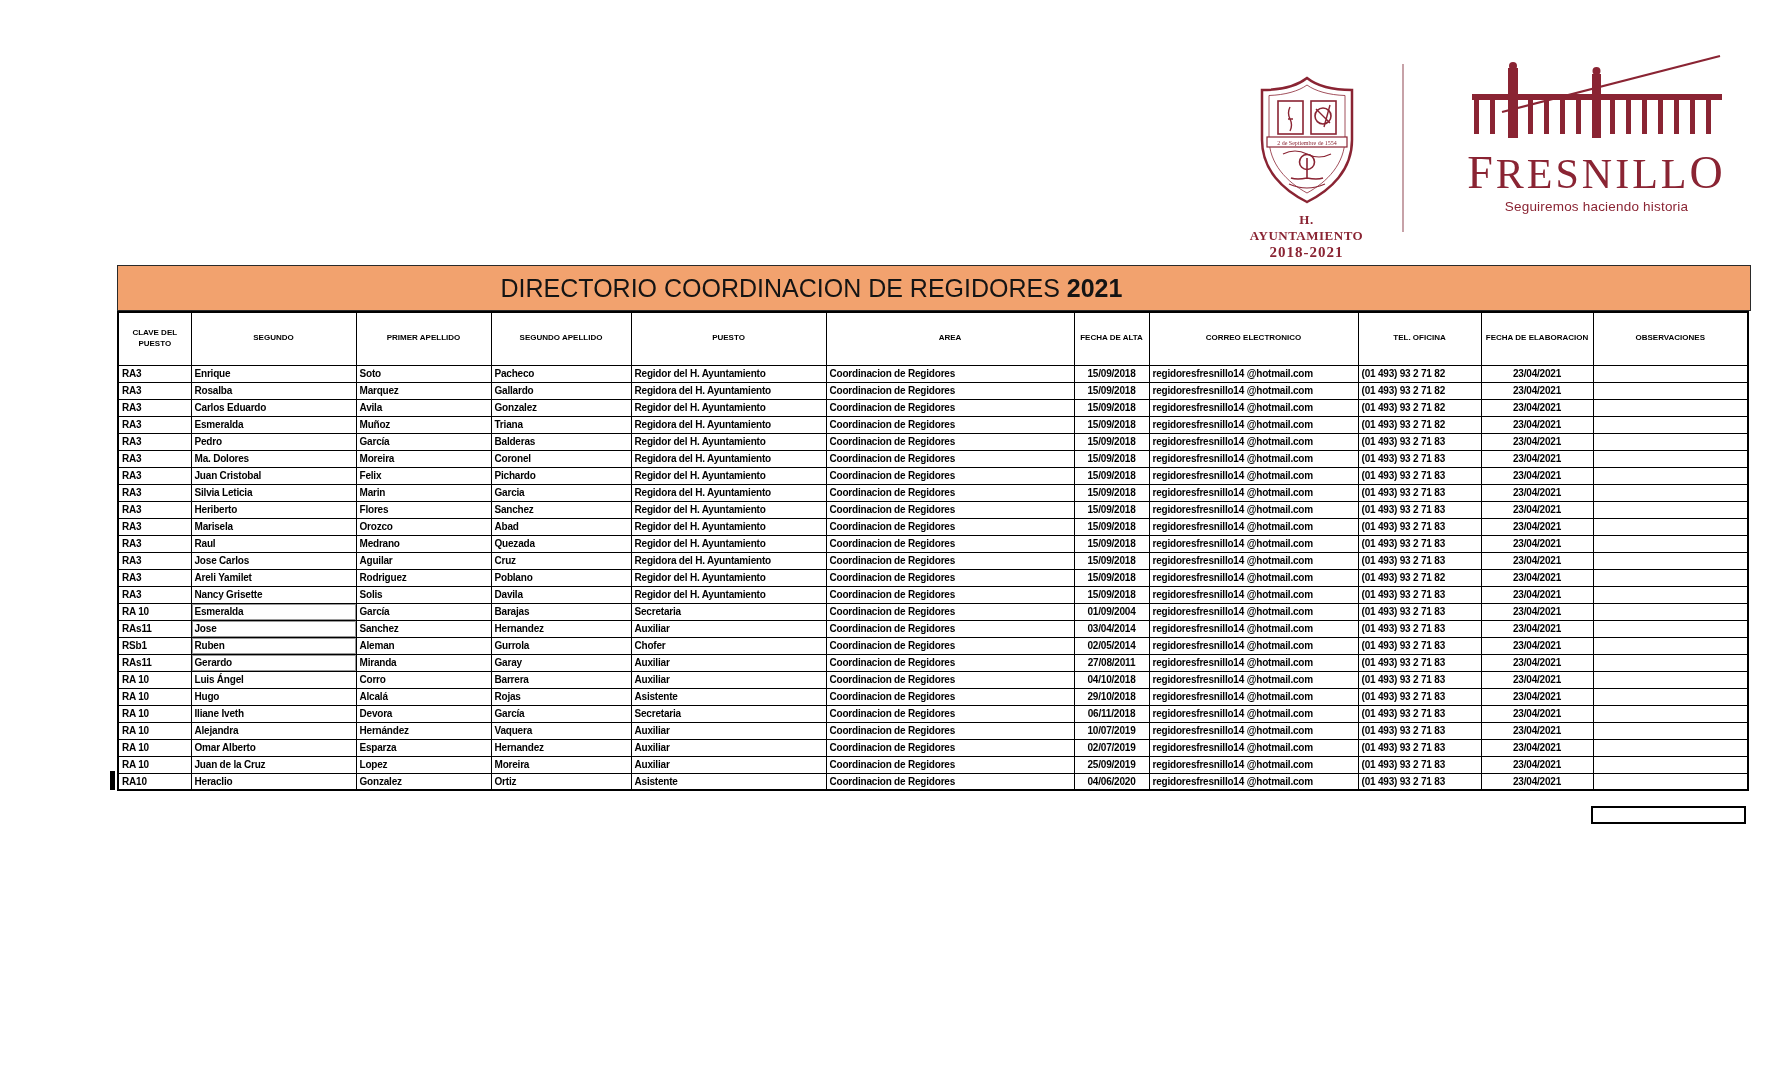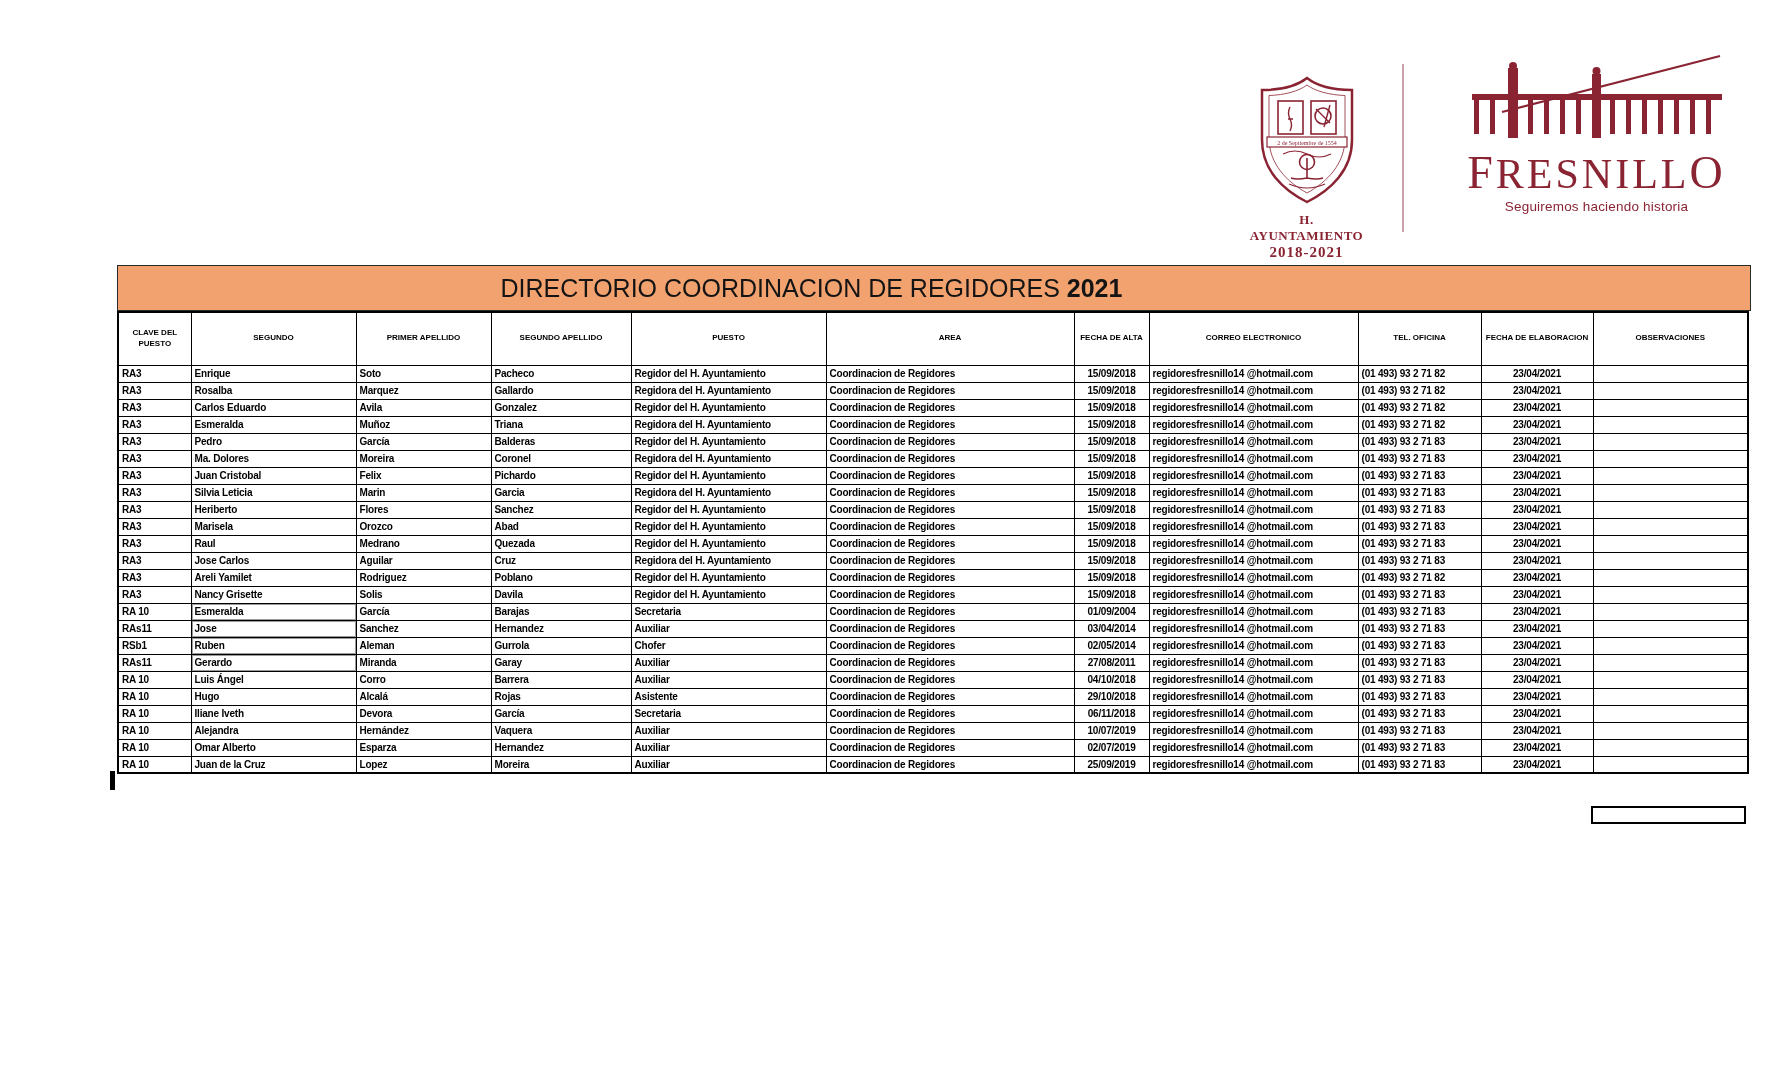--- a/index.html
+++ b/index.html
@@ -447,17 +447,30 @@
         <td class="col-primer_apellido">Lopez</td>
         <td class="col-segundo_apellido">Moreira</td>
         <td class="col-puesto">Auxiliar</td>
         <td class="col-area">Coordinacion de Regidores</td>
         <td class="col-fecha_alta">25/09/2019</td>
         <td class="col-correo">regidoresfresnillo14 @hotmail.com</td>
         <td class="col-tel">(01 493) 93 2 71 83</td>
         <td class="col-fecha_elaboracion">23/04/2021</td>
         <td class="col-observaciones"></td>
       </tr>
+      <tr>
+        <td class="col-clave">RA10</td>
+        <td class="col-nombre">Heraclio</td>
+        <td class="col-primer_apellido">Gonzalez</td>
+        <td class="col-segundo_apellido">Ortiz</td>
+        <td class="col-puesto">Asistente</td>
+        <td class="col-area">Coordinacion de Regidores</td>
+        <td class="col-fecha_alta">04/06/2020</td>
+        <td class="col-correo">regidoresfresnillo14 @hotmail.com</td>
+        <td class="col-tel">(01 493) 93 2 71 83</td>
+        <td class="col-fecha_elaboracion">23/04/2021</td>
+        <td class="col-observaciones"></td>
+      </tr>
     </tbody>
 </table>
 
 <div class="stray-box"></div>
 <div class="row-tick"></div>
 
 </body></html>

